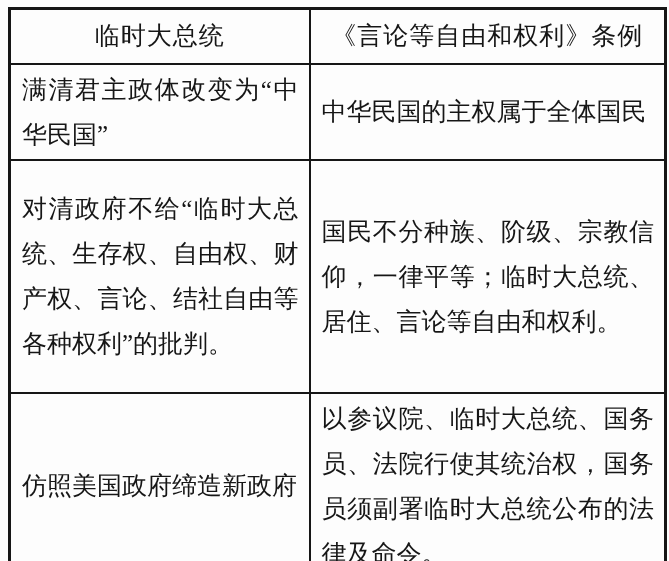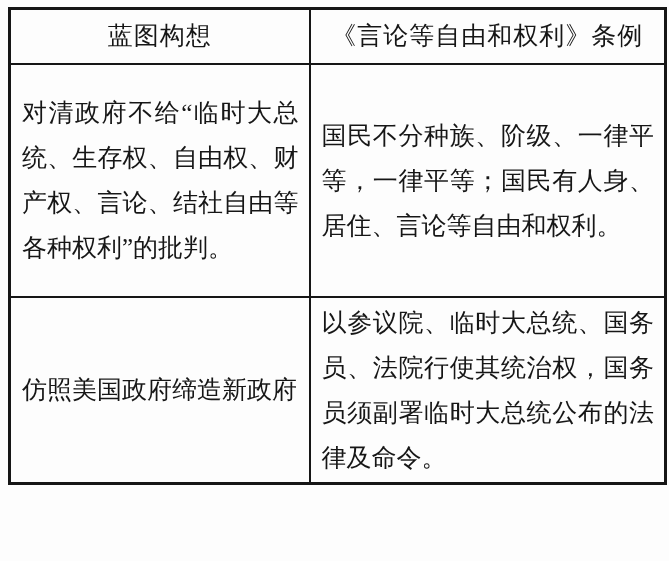--- a/index.html
+++ b/index.html
@@ -58,28 +58,32 @@
 <body>
 
 <div class="page">
   <table class="cmp">
     <colgroup>
       <col class="col-left">
       <col class="col-right">
     </colgroup>
     <thead>
       <tr>
-        <th>蓝图构想</th>
+        <th>临时大总统</th>
         <th>《言论等自由和权利》条例</th>
       </tr>
     </thead>
     <tbody>
+      <tr class="r1">
+        <td>满清君主政体改变为“中华民国”</td>
+        <td>中华民国的主权属于全体国民</td>
+      </tr>
       <tr class="r2">
         <td>对清政府不给“临时大总统、生存权、自由权、财产权、言论、结社自由等各种权利”的批判。</td>
-        <td>国民不分种族、阶级、一律平等，一律平等；国民有人身、居住、言论等自由和权利。</td>
+        <td>国民不分种族、阶级、宗教信仰，一律平等；临时大总统、居住、言论等自由和权利。</td>
       </tr>
       <tr class="r3">
         <td>仿照美国政府缔造新政府</td>
         <td>以参议院、临时大总统、国务员、法院行使其统治权，国务员须副署临时大总统公布的法律及命令。</td>
       </tr>
     </tbody>
   </table>
 </div>
 
 </body></html>

